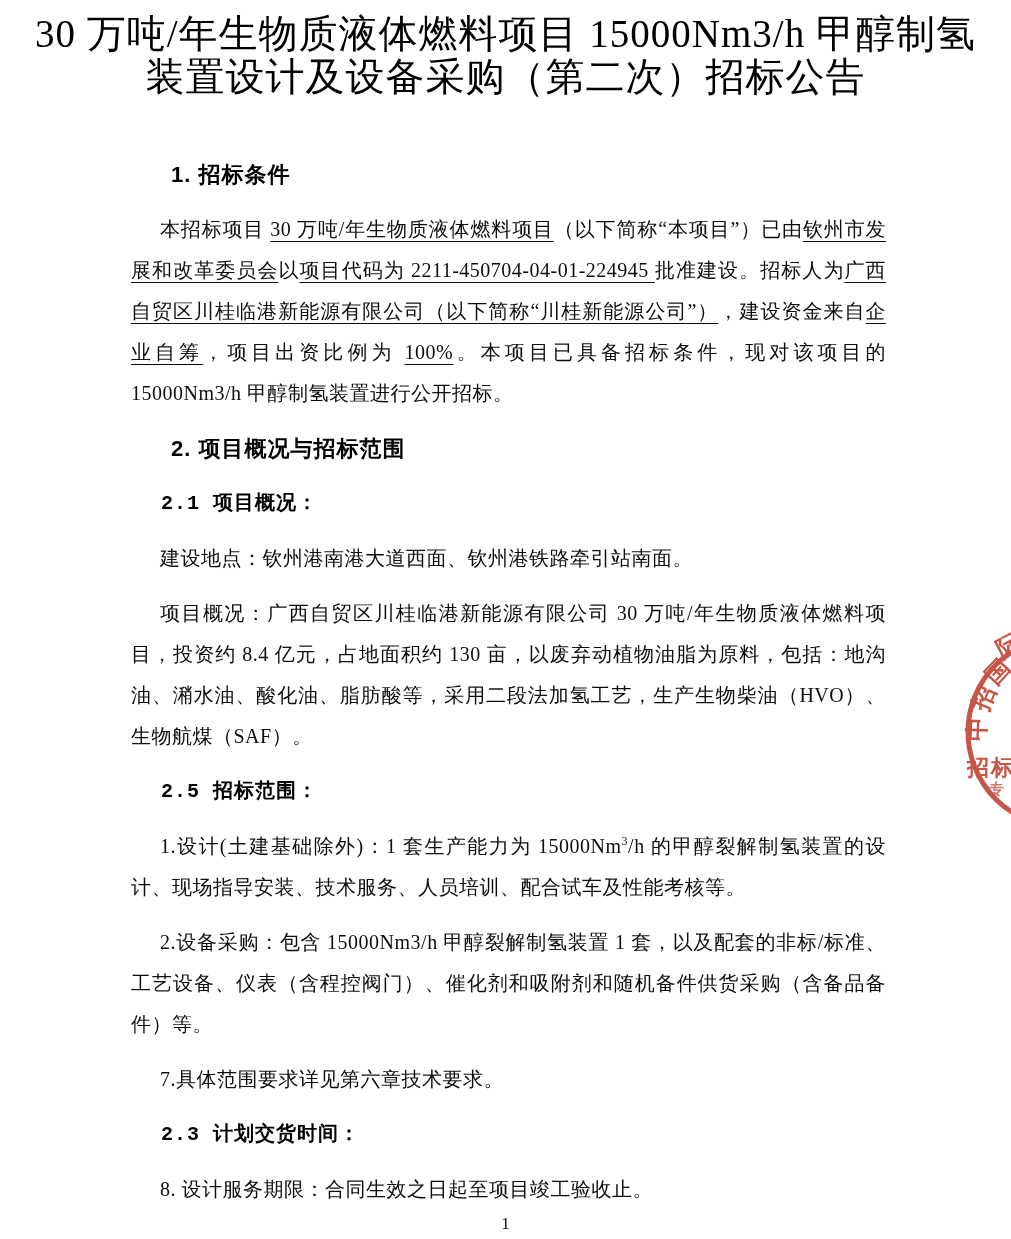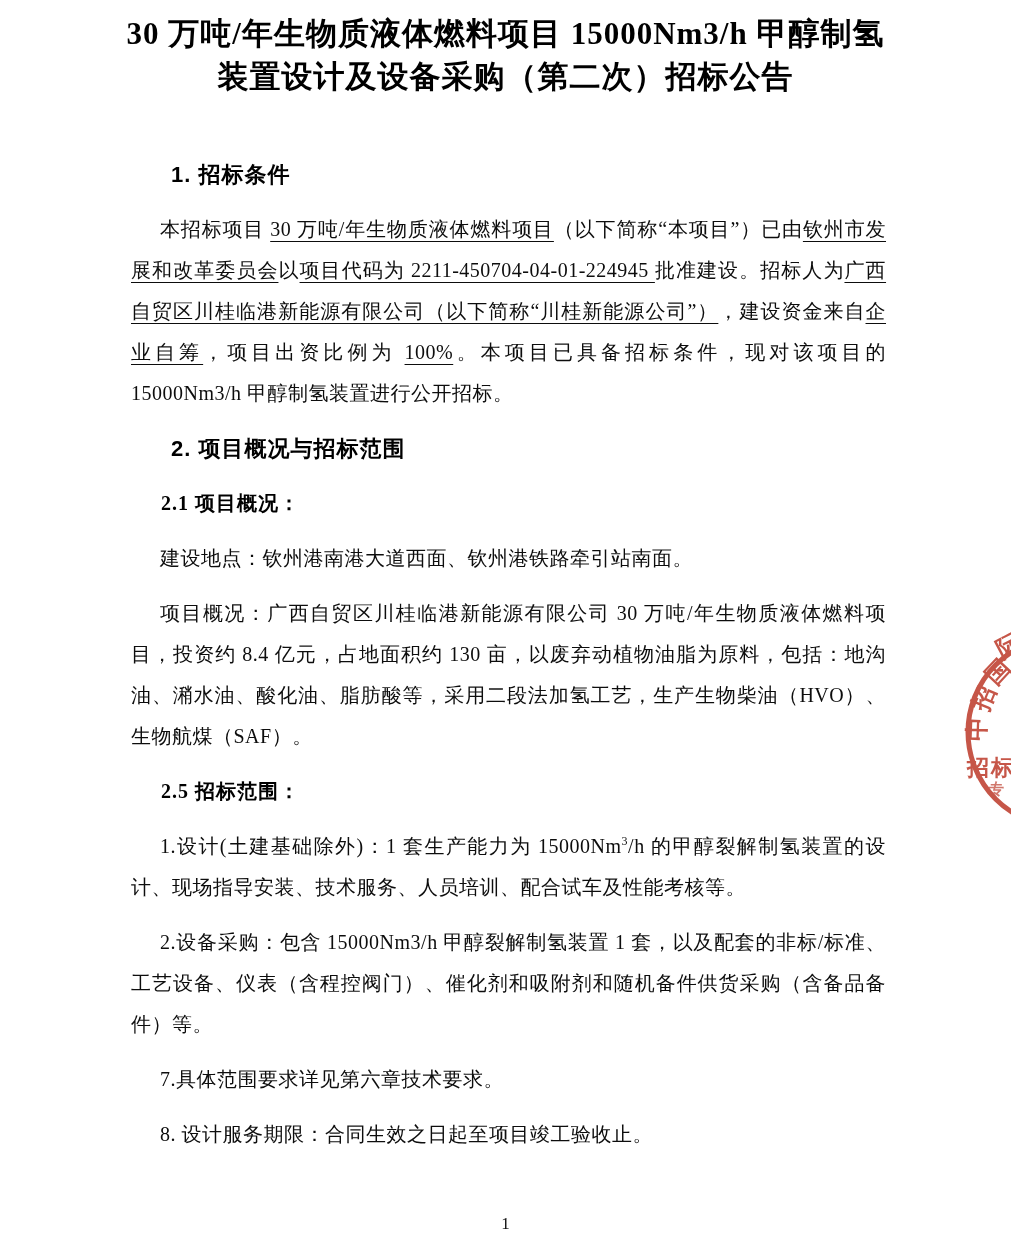--- a/index.html
+++ b/index.html
@@ -12,22 +12,22 @@
     overflow:hidden;
     font-family:"Liberation Serif","DejaVu Serif",serif;
     color:#0d0d0d;
   }
   .doc-title{
     position:absolute;
     top:12px;
     left:0;
     width:100%;
     text-align:center;
-    font-weight:700;
-    font-size:31px;
+    font-weight:400;
+    font-size:39px;
     line-height:43px;
     letter-spacing:1px;
     color:#000000;
   }
   .doc-body{
     position:absolute;
     top:140px;
     left:117px;
     width:783px;
   }
@@ -42,21 +42,21 @@
   .h1{
     font-family:"Liberation Sans","DejaVu Sans",sans-serif;
     font-weight:700;
     font-size:22px;
     line-height:41px;
     padding-left:40px;
     letter-spacing:1px;
     color:#000000;
   }
   .h2{
-    font-family:Liberation Serif, serif;
+    font-family:Liberation Mono, monospace;
     font-weight:700;
     font-size:20px;
     line-height:41px;
     padding-left:30px;
     letter-spacing:1px;
     color:#000000;
   }
   .u{
     text-decoration:underline;
     text-underline-offset:5px;
@@ -105,20 +105,21 @@
       <div class="block h1"><span>1. 招标条件</span></div>
       <div class="block p"><span>本招标项目 </span><span class="u">30 万吨/年生物质液体燃料项目</span><span>（以下简称“本项目”）已由</span><span class="u">钦州市发展和改革委员会</span><span>以</span><span class="u">项目代码为 2211-450704-04-01-224945 </span><span>批准建设。招标人为</span><span class="u">广西自贸区川桂临港新能源有限公司（以下简称“川桂新能源公司”）</span><span>，建设资金来自</span><span class="u">企业自筹</span><span>，项目出资比例为 </span><span class="u">100%</span><span>。本项目已具备招标条件，现对该项目的 15000Nm3/h 甲醇制氢装置进行公开招标。</span></div>
       <div class="block h1"><span>2. 项目概况与招标范围</span></div>
       <div class="block h2"><span>2.1 项目概况：</span></div>
       <div class="block p"><span>建设地点：钦州港南港大道西面、钦州港铁路牵引站南面。</span></div>
       <div class="block p"><span>项目概况：广西自贸区川桂临港新能源有限公司 30 万吨/年生物质液体燃料项目，投资约 8.4 亿元，占地面积约 130 亩，以废弃动植物油脂为原料，包括：地沟油、潲水油、酸化油、脂肪酸等，采用二段法加氢工艺，生产生物柴油（HVO）、生物航煤（SAF）。</span></div>
       <div class="block h2"><span>2.5 招标范围：</span></div>
       <div class="block p"><span>1.设计(土建基础除外)：1 套生产能力为 15000Nm</span><sup>3</sup><span>/h 的甲醇裂解制氢装置的设计、现场指导安装、技术服务、人员培训、配合试车及性能考核等。</span></div>
       <div class="block p"><span>2.设备采购：包含 15000Nm3/h 甲醇裂解制氢装置 1 套，以及配套的非标/标准、工艺设备、仪表（含程控阀门）、催化剂和吸附剂和随机备件供货采购（含备品备件）等。</span></div>
       <div class="block p"><span>7.具体范围要求详见第六章技术要求。</span></div>
+      <div class="block h2"><span>2.3 计划交货时间：</span></div>
       <div class="block p"><span>8. 设计服务期限：合同生效之日起至项目竣工验收止。</span></div>
     </div>
 
   <div class="stamp">
     <svg width="60" height="215" viewBox="0 0 60 215">
       <g opacity="0.93">
         <circle cx="112" cy="110" r="95" fill="none" stroke="#c24a3b" stroke-width="5"></circle>
         <text x="25" y="116" font-size="24" fill="#c24a3b" text-anchor="middle" transform="rotate(-88 25 107)">中</text>
         <text x="32" y="85" font-size="24" fill="#c24a3b" text-anchor="middle" transform="rotate(-67 32 76)">招</text>
         <text x="46" y="58" font-size="24" fill="#c24a3b" text-anchor="middle" transform="rotate(-47 46 49)">国</text>

